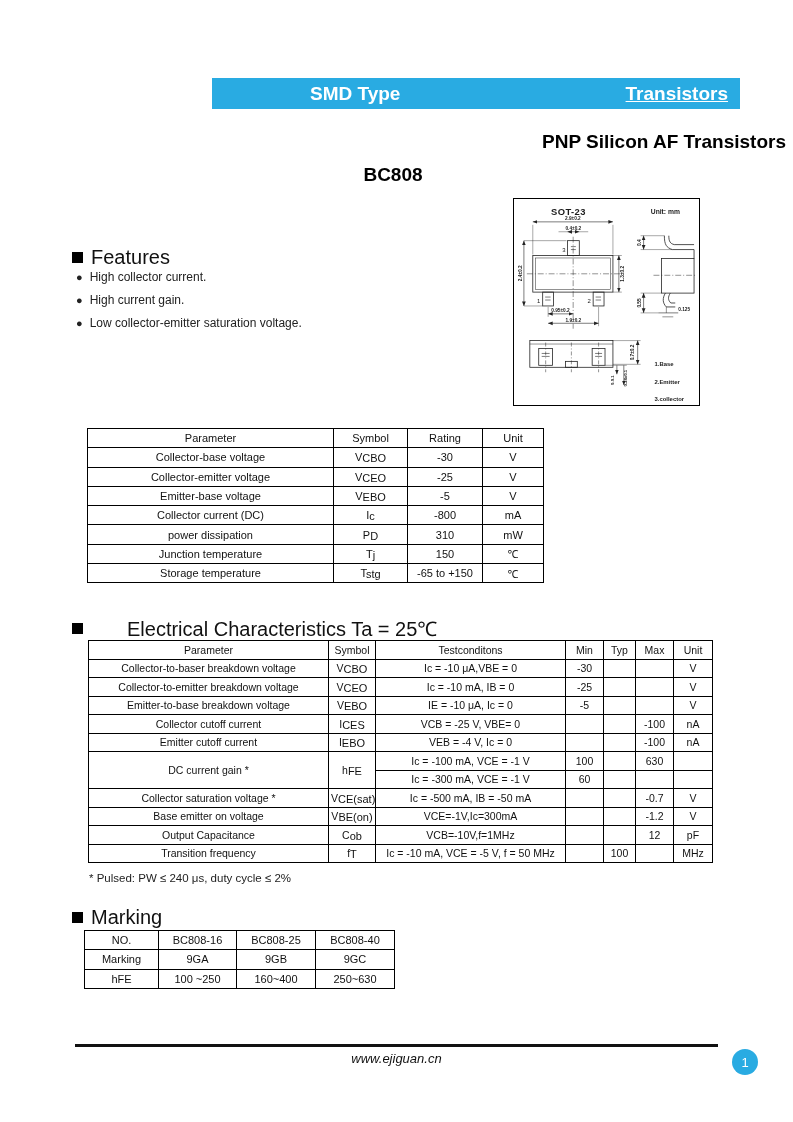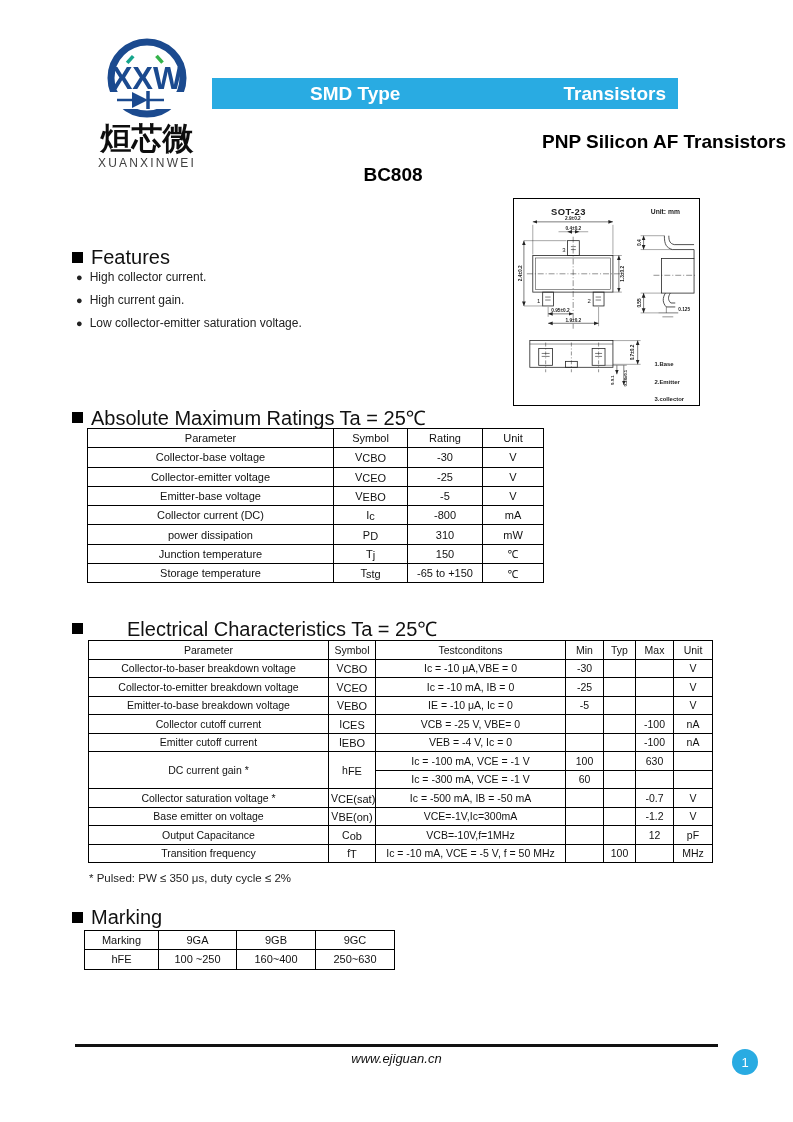--- a/index.html
+++ b/index.html
@@ -4,25 +4,25 @@
 <style>
   html,body { margin:0; padding:0; background:#888; }
   .page {
     position:relative; width:793px; height:1122px; margin:0 auto;
     background:#ffffff; font-family:"Liberation Sans", sans-serif; color:#000;
     overflow:hidden;
   }
   
   .logo-wrap { position:absolute; left:82px; top:34px; width:130px; height:150px; }
   .banner {
-    position:absolute; left:212px; top:78px; width:466px; height:31px;
+    position:absolute; left:212px; top:78px; width:528px; height:31px;
     display:flex; align-items:center; color:#fff; font-weight:bold; font-size:19px;
   }
   .banner .l { margin-left:98px; }
-  .banner .r { margin-left:auto; margin-right:12px; }
+  .banner .r { margin-left:auto; margin-right:12px;text-decoration:underline; }
   .title1 { position:absolute; left:0; top:131px; width:786px; text-align:right; font-size:19px; font-weight:bold; }
   .title2 { position:absolute; left:0; top:164px; width:786px; text-align:center; font-size:19px; font-weight:bold; }
   
   .sec-head { position:absolute; display:flex; align-items:center; gap:8px; font-size:20px; color:#111; }
   .sec-head .sq { width:11px; height:11px; background:#000; flex:0 0 auto; }
   
   .feat-item { position:absolute; left:76px; display:flex; align-items:center; gap:7px; font-size:12px; color:#222; }
   .feat-item .dot { font-size:11px; line-height:1; }
   
   .pkg-box { position:absolute; left:513px; top:198px; width:187px; height:208px; border:1.5px solid #000; box-sizing:border-box; }
@@ -46,37 +46,20 @@
     color:#fff; font-size:13px; display:flex; align-items:center; justify-content:center;
   }
   
   .pkg-box text { fill:#1a1a1a; font-family:"Liberation Sans", sans-serif; }
 </style>
 </head>
 <body>
 
 <div class="page">
 
-  <div class="logo-wrap">
-    <svg viewBox="0 0 130 150">
-      <circle cx="65" cy="44" r="36" fill="#fff" stroke="#1b4a8f" stroke-width="7"></circle>
-      <text x="65" y="55" text-anchor="middle" font-size="31" font-weight="bold" fill="#1b4a8f">XXW</text>
-      <rect x="44" y="24" width="9" height="3.6" fill="#15a58c" transform="rotate(-48 48 26)"></rect>
-      <rect x="73" y="23" width="9" height="3.6" fill="#35b34a" transform="rotate(48 77 25)"></rect>
-      <rect x="27" y="58" width="76" height="17" fill="#fff"></rect>
-      <g>
-        <line x1="35" y1="66" x2="50" y2="66" stroke="#1b4a8f" stroke-width="2.5"></line>
-        <polygon points="50,58 50,74 66,66" fill="#1b4a8f"></polygon>
-        <line x1="66" y1="57" x2="66" y2="75" stroke="#1b4a8f" stroke-width="3.5"></line>
-        <line x1="66" y1="66" x2="82" y2="66" stroke="#1b4a8f" stroke-width="2.5"></line>
-      </g>
-      <text x="65" y="115" text-anchor="middle" font-size="31" font-weight="bold" fill="#0d0d0d">烜芯微</text>
-      <text x="65" y="133" text-anchor="middle" font-size="12" letter-spacing="2.2" fill="#3f3f3f">XUANXINWEI</text>
-    </svg>
-  </div>
 
   <div class="banner" style="background:#29abe2">
     <span class="l">SMD Type</span>
     <span class="r">Transistors</span>
   </div>
 
   <div class="title1">PNP Silicon AF Transistors</div>
   <div class="title2">BC808</div>
 
   <div class="sec-head" style="left:72px; top:246px;">
@@ -188,24 +171,20 @@
       <text x="172" y="113.5" text-anchor="middle" font-size="4.8" font-weight="bold">0.125</text>
       <text transform="translate(121.5,155) rotate(-90)" text-anchor="middle" font-size="4.8" font-weight="bold">0.7±0.2</text>
       <text transform="translate(101.5,183) rotate(-90)" text-anchor="middle" font-size="4.3" font-weight="bold">0-0.1</text>
       <text transform="translate(114.5,181) rotate(-90)" text-anchor="middle" font-size="4.3" font-weight="bold">0.38±0.1</text>
       <text x="142" y="169" font-size="6" font-weight="bold">1.Base</text>
       <text x="142" y="187" font-size="6" font-weight="bold">2.Emitter</text>
       <text x="142" y="204" font-size="6" font-weight="bold">3.collector</text>
     </svg>
   </div>
 
-  <div class="sec-head" style="left:72px; top:404px;">
-    <span class="sq"></span>
-    <span>Absolute Maximum Ratings Ta = 25℃</span>
-  </div>
   <table class="ds abs" style="left:87px; top:428px; width:456px;">
     <colgroup>
         <col style="width:246px">
         <col style="width:74px">
         <col style="width:75px">
         <col style="width:61px">
       </colgroup>
     <tbody>
         <tr>
       <th>Parameter</th>
@@ -374,34 +353,40 @@
       <td class="pl">Transition frequency</td>
       <td><span>f</span><sub class="ss">T</sub></td>
       <td class="pl">Ic = -10 mA, VCE = -5 V, f = 50 MHz</td>
       <td></td>
       <td>100</td>
       <td></td>
       <td>MHz</td>
     </tr>
   </tbody>
     </table>
-  <div class="footnote">* Pulsed: PW ≤ 350 μs, duty cycle ≤ 2%</div>
+  <div class="footnote">* Pulsed: PW ≤ 240 μs, duty cycle ≤ 2%</div>
 
   <div class="sec-head" style="left:72px; top:906px;">
     <span class="sq"></span>
     <span>Marking</span>
   </div>
   <table class="ds abs" style="left:84px; top:930px; width:310px;">
     <colgroup>
         <col style="width:74px">
         <col style="width:78px">
         <col style="width:79px">
         <col style="width:79px">
       </colgroup>
     <tbody>
+        <tr>
+      <td>NO.</td>
+      <td>BC808-16</td>
+      <td>BC808-25</td>
+      <td>BC808-40</td>
+    </tr>
     <tr>
       <td>Marking</td>
       <td>9GA</td>
       <td>9GB</td>
       <td>9GC</td>
     </tr>
     <tr>
       <td>hFE</td>
       <td>100 ~250</td>
       <td>160~400</td>

